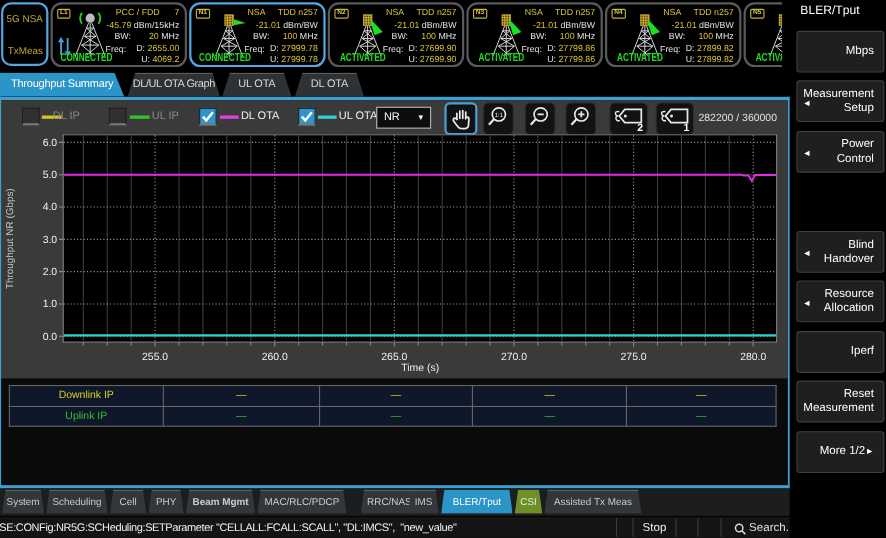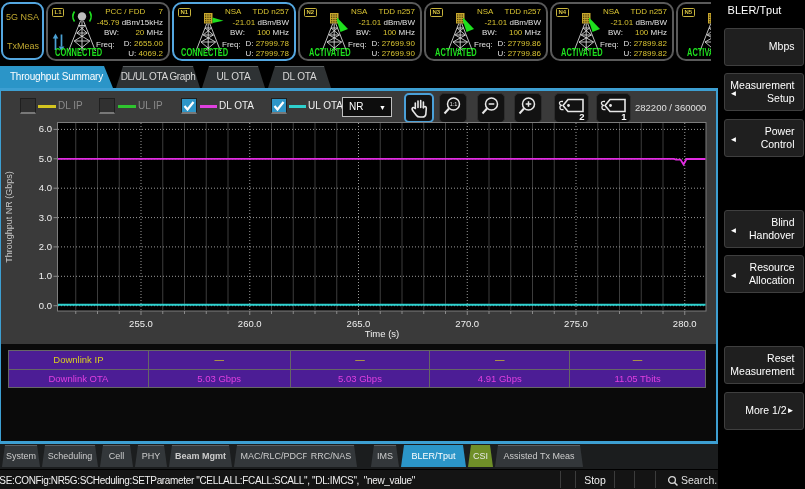--- a/index.html
+++ b/index.html
@@ -33,21 +33,21 @@
 .legtxt { position:absolute; top:100px; font-size:10px; color:#8a8a8a; }
 .legtxt.on { color:#f0f0f0; }
 .toolbtn { position:absolute; top:93px; width:28px; height:30px; background:#121212;
   border:1px solid #2e2e2e; border-radius:5px; }
 .toolbtn.sel { border:2px solid #4aa0d8; }
 
 table.res { position:absolute; left:8px; top:350px; width:698px; border-collapse:collapse;
   font-size:9.5px; }
 table.res th { background:#6e6e6e; color:#fff; font-weight:normal; height:14px;
   border:1px solid #555; }
-table.res td { background:#4c1d95; color:#ddd; height:18.5px; text-align:center;
+table.res td { background:#0f172a; color:#ddd; height:18.5px; text-align:center;
   border:1px solid #666; }
 
 .btab { position:absolute; top:445px; height:22px; background:linear-gradient(#5c6063 0,#5c6063 1px,#33373a 1px); color:#ccc;
   font-size:9px; line-height:22px; text-align:center;
   clip-path: polygon(3px 0, calc(100% - 3px) 0, 100% 100%, 0 100%); }
 .btab.sel { background:#2b95c8; color:#fff; }
 .btab.csi { background:#6f8f28; color:#e8e8e8; }
 
 #sidebar { position:absolute; left:718px; top:0; width:87px; height:489px; background:#000; z-index:20; }
 .sbtn { position:absolute; left:5.5px; width:80px; height:38px; background:#1f1f1f;
@@ -274,21 +274,21 @@
 <div class="abs" style="left:0;top:88px;width:718px;height:2.5px;background:#3d9fd2;"></div>
 <div class="abs" style="left:0;top:441px;width:718px;height:2.5px;background:#3d9fd2;"></div>
 <div class="abs" style="left:715.5px;top:88px;width:2.5px;height:355.5px;background:#3d9fd2;"></div>
 <div class="abs" style="left:0;top:88px;width:1.5px;height:355.5px;background:#3d9fd2;"></div>
 
 <div class="abs" style="left:1px;top:90.5px;width:714.5px;height:254px;background:#3a3a3a;"></div>
 <div class="abs" style="left:1px;top:344px;width:714.5px;height:97px;background:#0a0a0a;"></div>
 
 <div class="cb" style="left:20px;"></div>
 <div class="legline" style="left:38px;width:18px;background:#d4c520;"></div>
-<div class="legtxt" style="left:58px;">DL IP</div>
+<div class="legtxt" style="left:48px;">DL IP</div>
 
 <div class="cb" style="left:99px;"></div>
 <div class="legline" style="left:118px;width:18px;background:#2fc42f;"></div>
 <div class="legtxt" style="left:138px;">UL IP</div>
 
 <div class="cb checked" style="left:181px;">
   <svg width="14" height="14" viewBox="0 0 14 14" style="position:absolute;left:0;top:0;">
       <path d="M2.5,7 L5.5,10.5 L11.5,3" stroke="#fff" stroke-width="2.2" fill="none"></path>
     </svg>
 </div>
@@ -398,41 +398,41 @@
       <col style="width:136px">
     </colgroup>
 <tbody>
 <tr style="color:#d8d020">
         <td>Downlink IP</td>
         <td>—</td>
         <td>—</td>
         <td>—</td>
         <td>—</td>
       </tr>
-<tr style="color:#e040e0">
-        <td>Downlink OTA</td>
-        <td>5.03 Gbps</td>
-        <td>5.03 Gbps</td>
-        <td>4.91 Gbps</td>
-        <td>11.05 Tbits</td>
+<tr style="color:#2fc42f">
+        <td>Uplink IP</td>
+        <td>—</td>
+        <td>—</td>
+        <td>—</td>
+        <td>—</td>
       </tr>
 </tbody>
   </table>
 <style>
 table.res tr td { color:inherit; }
 </style>
 
 <div class="abs" style="left:0;top:444px;width:718px;height:25px;background:#1b1d1e;"></div>
 <div class="btab" style="left:2px;width:38px;">System</div>
 <div class="btab" style="left:42px;width:56px;">Scheduling</div>
 <div class="btab" style="left:100px;width:33px;">Cell</div>
 <div class="btab" style="left:135px;width:32px;">PHY</div>
 <div class="btab" style="left:169px;width:63px;font-weight:bold;">Beam Mgmt</div>
 <div class="btab" style="left:234px;width:81px;">MAC/RLC/PDCP</div>
-<div class="btab" style="left:305px;width:52px;">RRC/NAS</div>
+<div class="btab" style="left:328px;width:52px;">RRC/NAS</div>
 <div class="btab" style="left:371px;width:28px;">IMS</div>
 <div class="btab sel" style="left:401px;width:65px;">BLER/Tput</div>
 <div class="btab csi" style="left:468px;width:25px;">CSI</div>
 <div class="btab" style="left:495px;width:88px;">Assisted Tx Meas</div>
 
 <div class="abs" style="left:0;top:470px;width:718px;height:19px;background:#141414;"></div>
 <div class="abs" style="left:-7px;top:475px;font-size:10px;letter-spacing:-0.35px;color:#f0f0f0;white-space:pre;">BSE:CONFig:NR5G:SCHeduling:SETParameter "CELLALL:FCALL:SCALL", "DL:IMCS",  "new_value"</div>
 <div class="abs" style="left:560px;top:471px;width:1px;height:17px;background:#3c3c3c;"></div>
 <div class="abs" style="left:575px;top:471px;width:1px;height:17px;background:#3c3c3c;"></div>
 <div class="abs" style="left:614px;top:471px;width:1px;height:17px;background:#3c3c3c;"></div>
@@ -445,15 +445,16 @@
 </svg>
 <div class="abs" style="left:681px;top:474px;font-size:10.5px;color:#e0e0e0;">Search...</div>
 
 <div id="sidebar">
   <div class="abs" style="left:0;top:4px;width:73px;text-align:center;font-size:11px;color:#fff;">BLER/Tput</div>
   <div class="sbtn" style="top:27.5px;">Mbps</div>
   <div class="sbtn" style="top:73px;"><span class="sarr">◄</span>Measurement<br>Setup</div>
   <div class="sbtn" style="top:118.5px;"><span class="sarr">◄</span>Power<br>Control</div>
   <div class="sbtn" style="top:209.5px;"><span class="sarr">◄</span>Blind<br>Handover</div>
   <div class="sbtn" style="top:255px;"><span class="sarr">◄</span>Resource<br>Allocation</div>
+  <div class="sbtn" style="top:300.5px;">Iperf</div>
   <div class="sbtn" style="top:346px;">Reset<br>Measurement</div>
   <div class="sbtn" style="top:391.5px;">More 1/2<span style="font-size:8px;">►</span></div>
 </div>
 
 </body></html>

